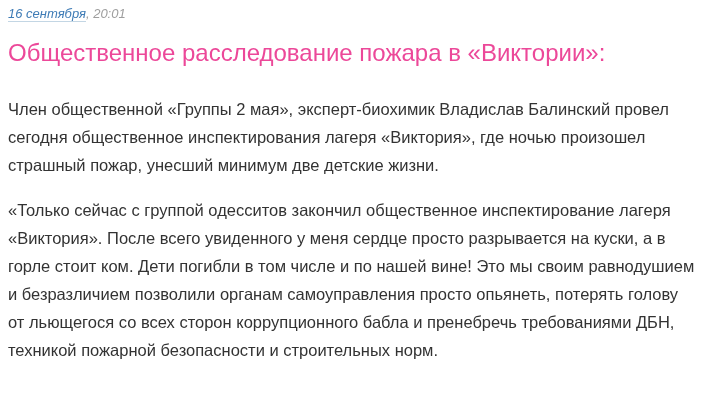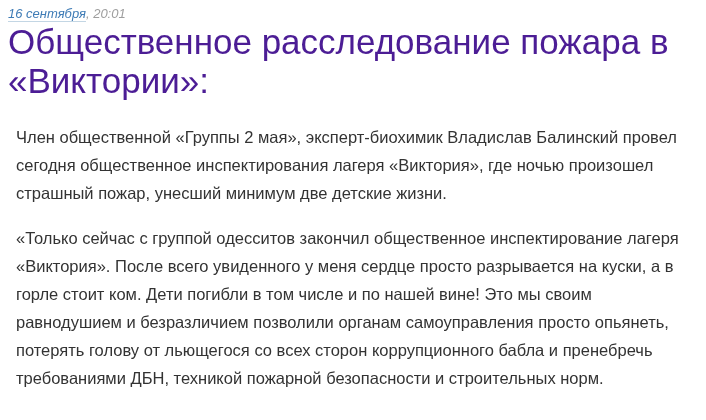--- a/index.html
+++ b/index.html
@@ -24,38 +24,39 @@
   .date-link {
     color: #3f7cb6;
     text-decoration: none;
     border-bottom: 1px solid #c3d6e4;
     cursor: pointer;
   }
   .time {
     color: #9e9e9e;
   }
   h1.article-title {
-    font-size: 35px;
+    margin-top: 11px;
+    font-size: 24px;
     font-weight: normal;
-    color: #4c1d95;
+    color: #ec4899;
     letter-spacing: 0px;
   }
   .title-line {
     display: block;
     line-height: 39px;
     white-space: pre-wrap;
   }
   .article-body {
     margin-top: 23px;
   }
   .article-body p {
     font-size: 16.5px;
     line-height: 28px;
     color: #333333;
-    margin: 0 0 17px 8px;
+    margin: 0 0 17px 0;
   }
 </style>
 </head>
 <body>
 
 <div class="page">
 
   <div class="meta">
     <a class="date-link">16 сентября</a><span class="time">, 20:01</span>
   </div>

